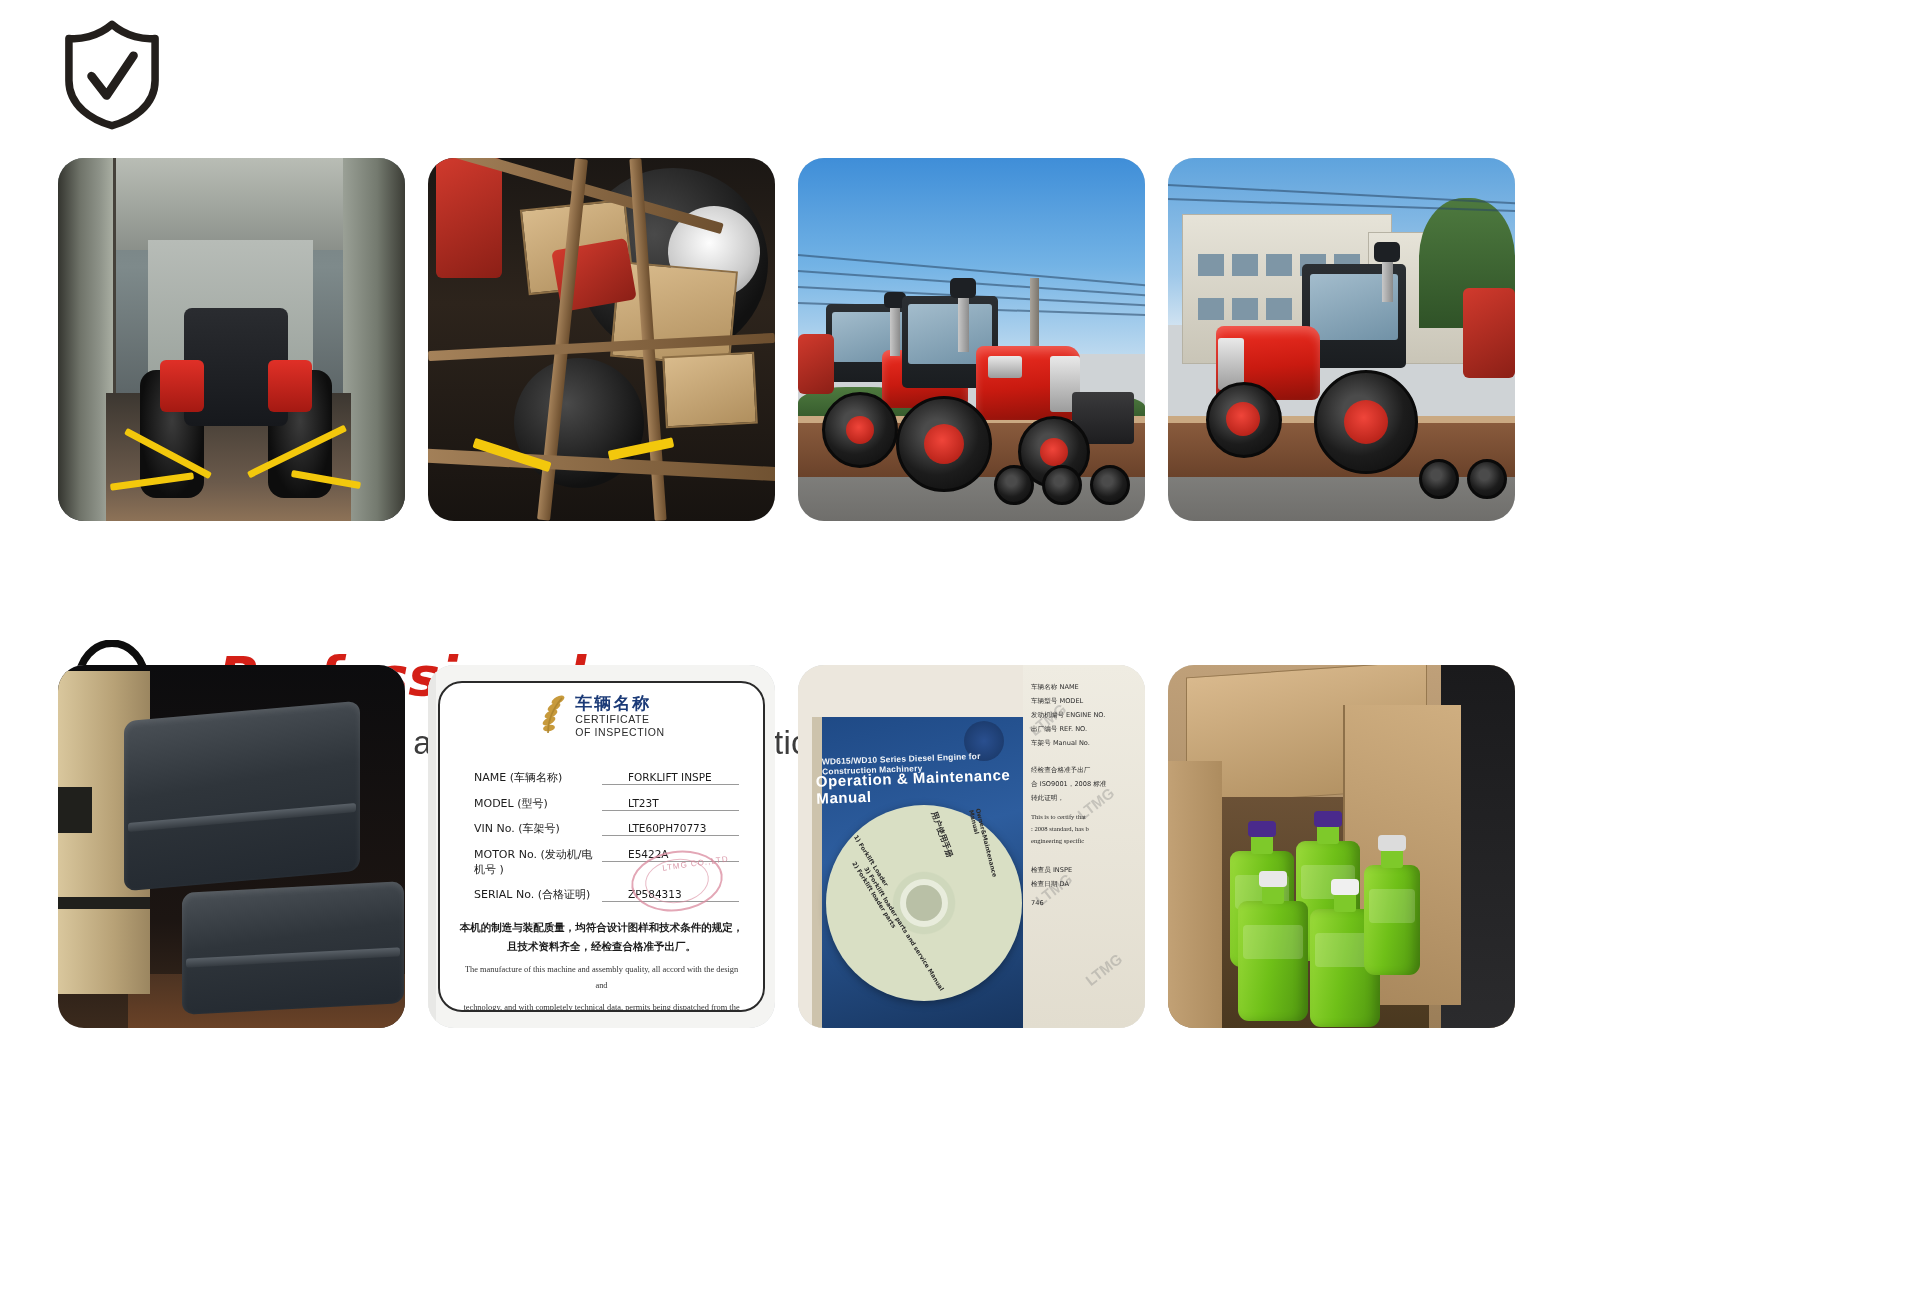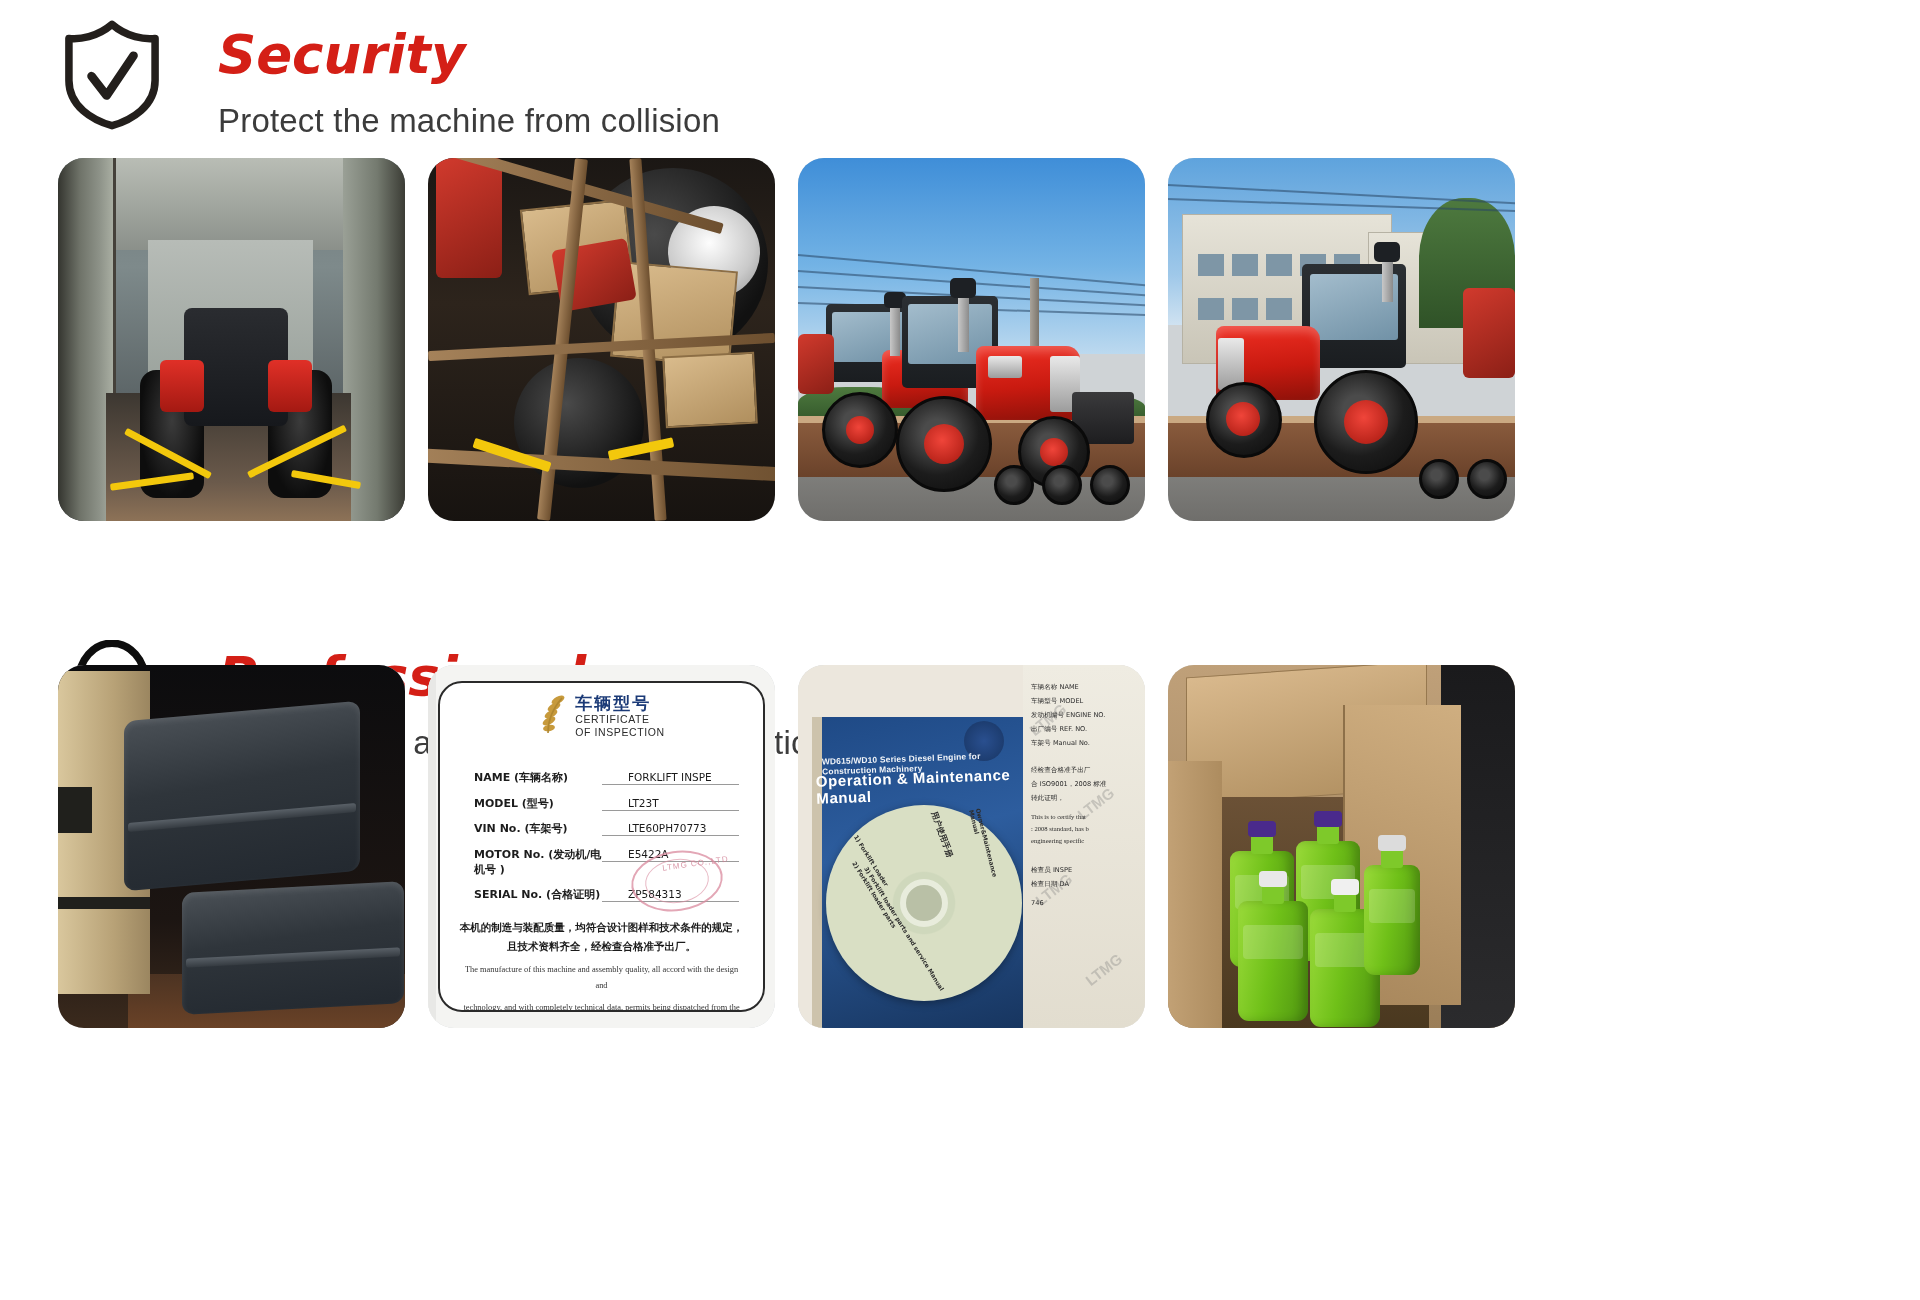--- a/index.html
+++ b/index.html
@@ -141,21 +141,21 @@
   .cert-head { display:flex; align-items:flex-start; justify-content:center;
       padding-top:12px; gap:7px;}
   .wreath { width:30px; height:42px; flex:0 0 30px; }
   .cert-zh { font-size:17px; font-weight:bold; color:#1b3a77; letter-spacing:2px;
       font-family:"DejaVu Sans", sans-serif; line-height:1.05;}
   .cert-en { font-size:10.5px; color:#2b2b2b; letter-spacing:.6px; line-height:1.22;
       font-family:"Liberation Sans", sans-serif;}
   .cert-fields { margin-top:32px; padding-left:34px; }
   .cert-row { display:flex; align-items:baseline; font-size:11px; color:#1c1c1c;
       margin-bottom:10.5px; font-family:"DejaVu Sans", sans-serif;}
-  .cert-label { width:128px; flex:0 0 128px;font-weight:bold; }
+  .cert-label { width:128px; flex:0 0 128px; }
   .cert-val { flex:1 1 auto; border-bottom:1px solid #9a9a9a; padding-left:26px;
       padding-bottom:1px; margin-right:24px; font-size:10.5px; color:#1a1a1a;}
   .cert-body { margin-top:16px; text-align:center; padding:0 18px; }
   .cert-body-zh { font-size:10.5px; color:#1b1b1b; line-height:1.75;
       font-family:"DejaVu Sans", sans-serif; font-weight:bold;}
   .cert-body-en { font-size:8.4px; color:#333; line-height:1.85; margin-top:7px;
       font-family:"Liberation Serif", serif;}
   .cert-stamp { position:absolute; right:40px; top:168px; width:92px; height:60px;
       border:2px solid #d98a9e; border-radius:50%;
       transform:rotate(-8deg); opacity:.75;}
@@ -216,24 +216,20 @@
 
 <div class="page">
 
   <div class="section-head sec1">
     <div class="head-icon">
       <svg viewBox="0 0 100 104" width="108" height="112">
         <path d="M50 6 C36 18 20 20 10 19 L10 58 C10 82 32 95 50 100 C68 95 90 82 90 58 L90 19 C80 20 64 18 50 6 Z" fill="none" stroke="#231f1c" stroke-width="7" stroke-linejoin="round"></path>
         <path d="M31 54 L45 72 L70 35" fill="none" stroke="#231f1c" stroke-width="8" stroke-linecap="round" stroke-linejoin="round"></path>
       </svg>
     </div>
-    <div class="head-text">
-      <div class="head-title">Security</div>
-      <div class="head-sub">Protect the machine from collision</div>
-    </div>
   </div>
 
   <div class="grid row1">
 
     <div class="card">
       <div class="scene">
         <div class="c1-bg"></div>
         <div class="c1-ceil"></div>
         <div class="c1-back"></div>
         <div class="c1-wallL"></div>
@@ -398,21 +394,21 @@
               <g fill="#c79a3c">
                 <ellipse cx="20" cy="5" rx="7" ry="3.4" transform="rotate(-28 20 5)"></ellipse>
                 <ellipse cx="16" cy="12" rx="7" ry="3.4" transform="rotate(-28 16 12)"></ellipse>
                 <ellipse cx="13" cy="19" rx="7" ry="3.4" transform="rotate(-28 13 19)"></ellipse>
                 <ellipse cx="11" cy="26" rx="7" ry="3.4" transform="rotate(-28 11 26)"></ellipse>
                 <ellipse cx="11" cy="33" rx="6" ry="3.2" transform="rotate(-10 11 33)"></ellipse>
                 <path d="M24 3 C16 12 10 24 10 38" stroke="#b08730" stroke-width="1.6" fill="none"></path>
               </g>
             </svg>
             <div>
-              <div class="cert-zh">车辆型号</div>
+              <div class="cert-zh">车辆名称</div>
               <div class="cert-en">CERTIFICATE</div>
               <div class="cert-en">OF INSPECTION</div>
             </div>
           </div>
 
           <div class="cert-fields">
             <div class="cert-row">
               <span class="cert-label">NAME (车辆名称)</span>
               <span class="cert-val">FORKLIFT INSPE</span>
             </div>

